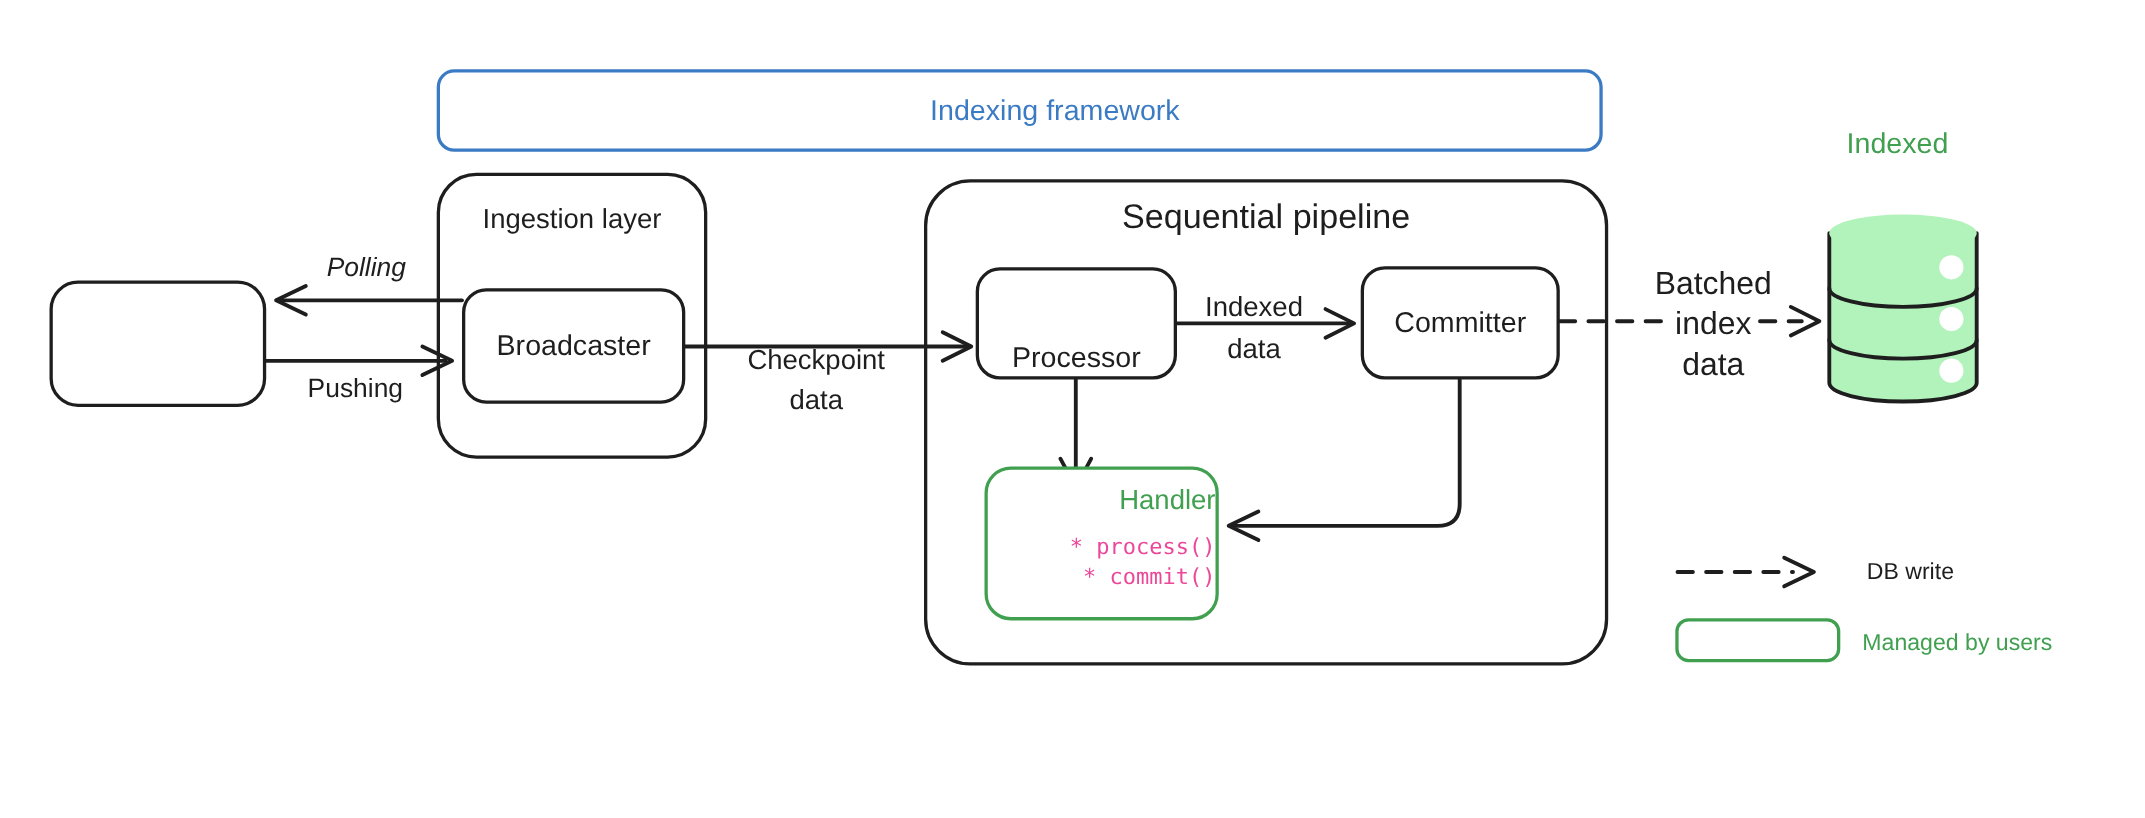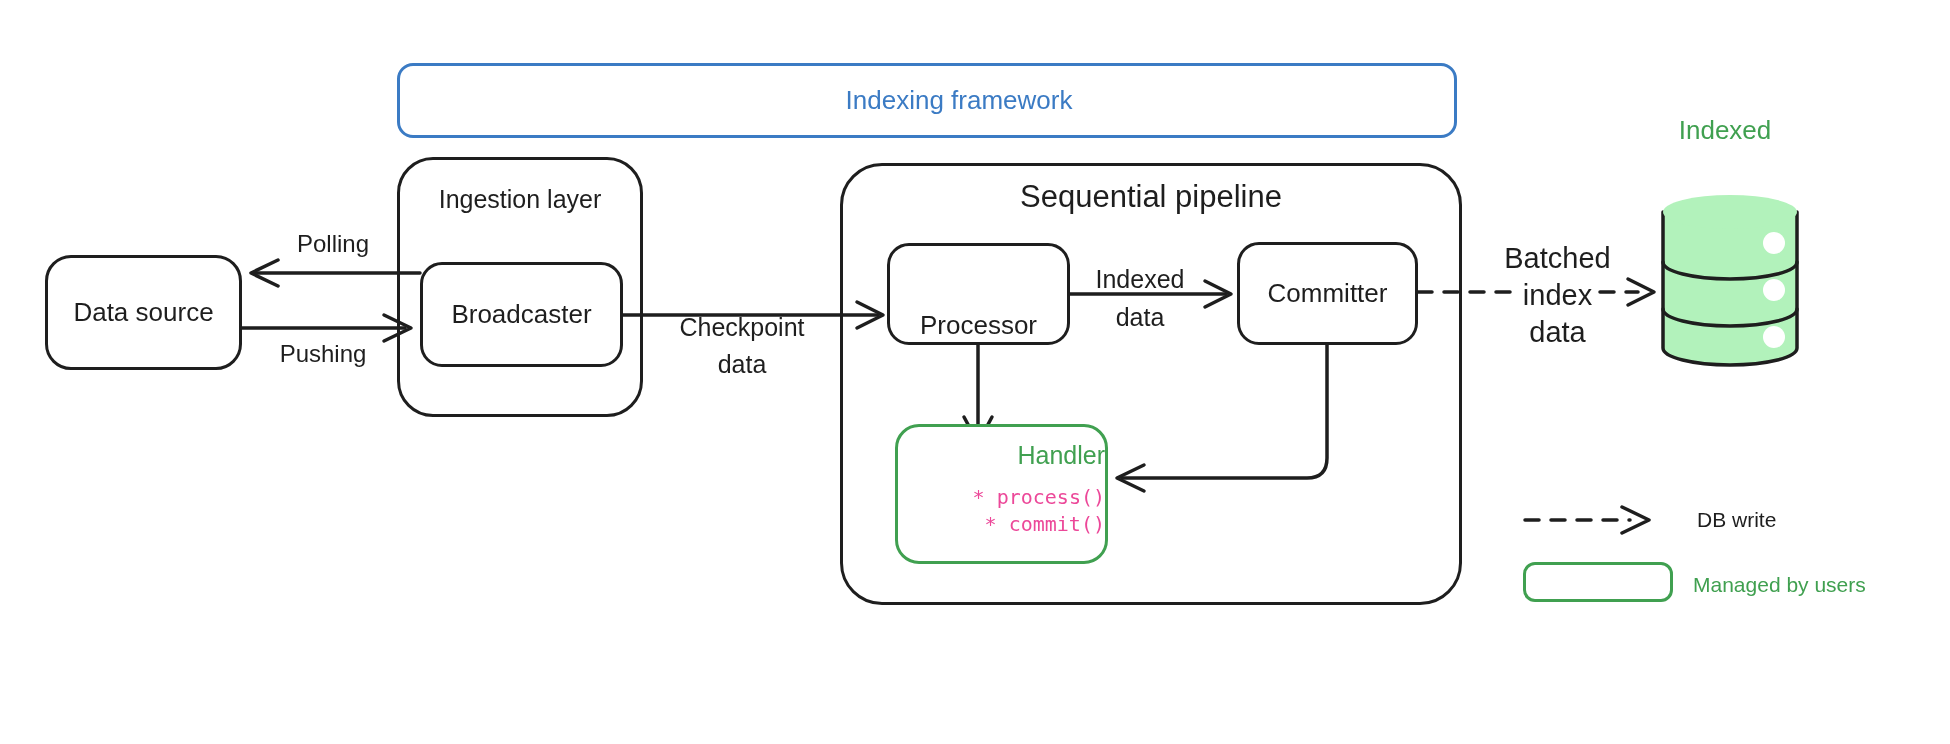--- a/index.html
+++ b/index.html
@@ -33,21 +33,21 @@
 
   .node-comm    { left:1237px; top:242px; width:181px; height:103px; border:3.5px solid #1e1e1e; border-radius:22px; background:#fff; }
   .lbl-comm     { left:1237px; top:242px; width:181px; height:103px; display:flex; align-items:center; justify-content:center; font-size:26px; }
 
   .node-handler { left:895px; top:424px; width:213px;  height:140px; border:3px solid #40a050; border-radius:24px; background:#fff;
                   padding:14px 0 0 36px;text-align:right; }
   .handler-title{ font-size:25px; color:#40a050; margin-bottom:14px; }
   .handler-code { font-family:"DejaVu Sans Mono","Liberation Mono",monospace; font-size:20px; line-height:27px; color:#ec4899; }
 
   
-  .lbl-polling  { left:263px;  top:230px; width:140px; font-size:24px; }
+  .lbl-polling  { left:263px;  top:230px; width:140px; font-size:24px;font-style:italic; }
   .lbl-pushing  { left:253px;  top:340px; width:140px; font-size:24px; }
   .lbl-checkpoint { left:662px; top:281px; width:160px; font-size:25px; line-height:37px;margin-top:28px; }
   .lbl-indexed  { left:1060px; top:260px; width:160px; font-size:25px; line-height:38px; }
   .lbl-batched  { left:1480px; top:240px; width:155px; font-size:29px; line-height:37px; }
 
   
   .lbl-db       { left:1640px; top:112px; width:170px; font-size:26px; line-height:37px; color:#40a050; }
   .lbl-dbwrite  { left:1697px; top:507px; width:140px; text-align:left; font-size:21px; }
   .legend-box   { left:1523px; top:562px; width:150px; height:40px; border:3px solid #40a050; border-radius:12px; }
   .lbl-managed  { left:1693px; top:572px; width:230px; text-align:left; font-size:21px; color:#40a050; }
@@ -120,21 +120,20 @@
     </g>
 
     <g>
       <line class="dashed" x1="1525" y1="520" x2="1630" y2="520"></line>
       <path d="M1622,507 L1649,520 L1622,533"></path>
     </g>
   </svg>
 
   <div class="lbl lbl-blue">Indexing framework</div>
   <div class="lbl lbl-ingest">Ingestion layer</div>
-  <div class="lbl lbl-source">Data source</div>
   <div class="lbl lbl-pipe">Sequential pipeline</div>
   <div class="lbl lbl-broad">Broadcaster</div>
   <div class="lbl lbl-proc">Processor</div>
   <div class="lbl lbl-comm">Committer</div>
 
   <div class="abs node-handler">
     <div class="handler-title">Handler</div>
     <div class="handler-code">* process()</div>
     <div class="handler-code">* commit()</div>
   </div>

